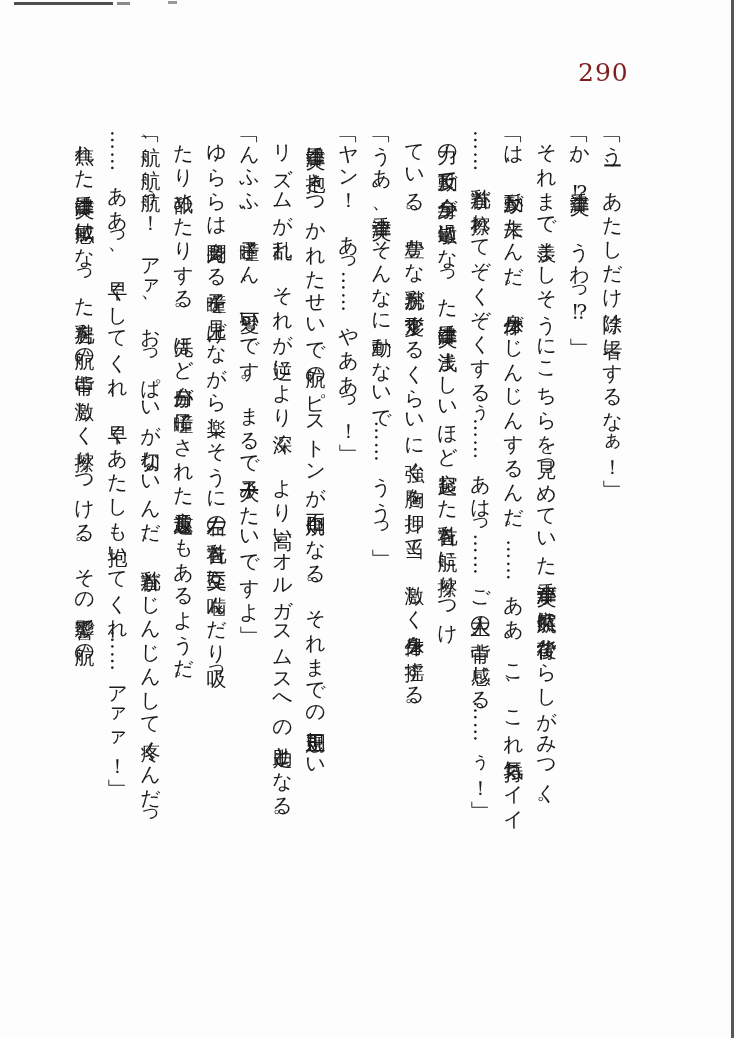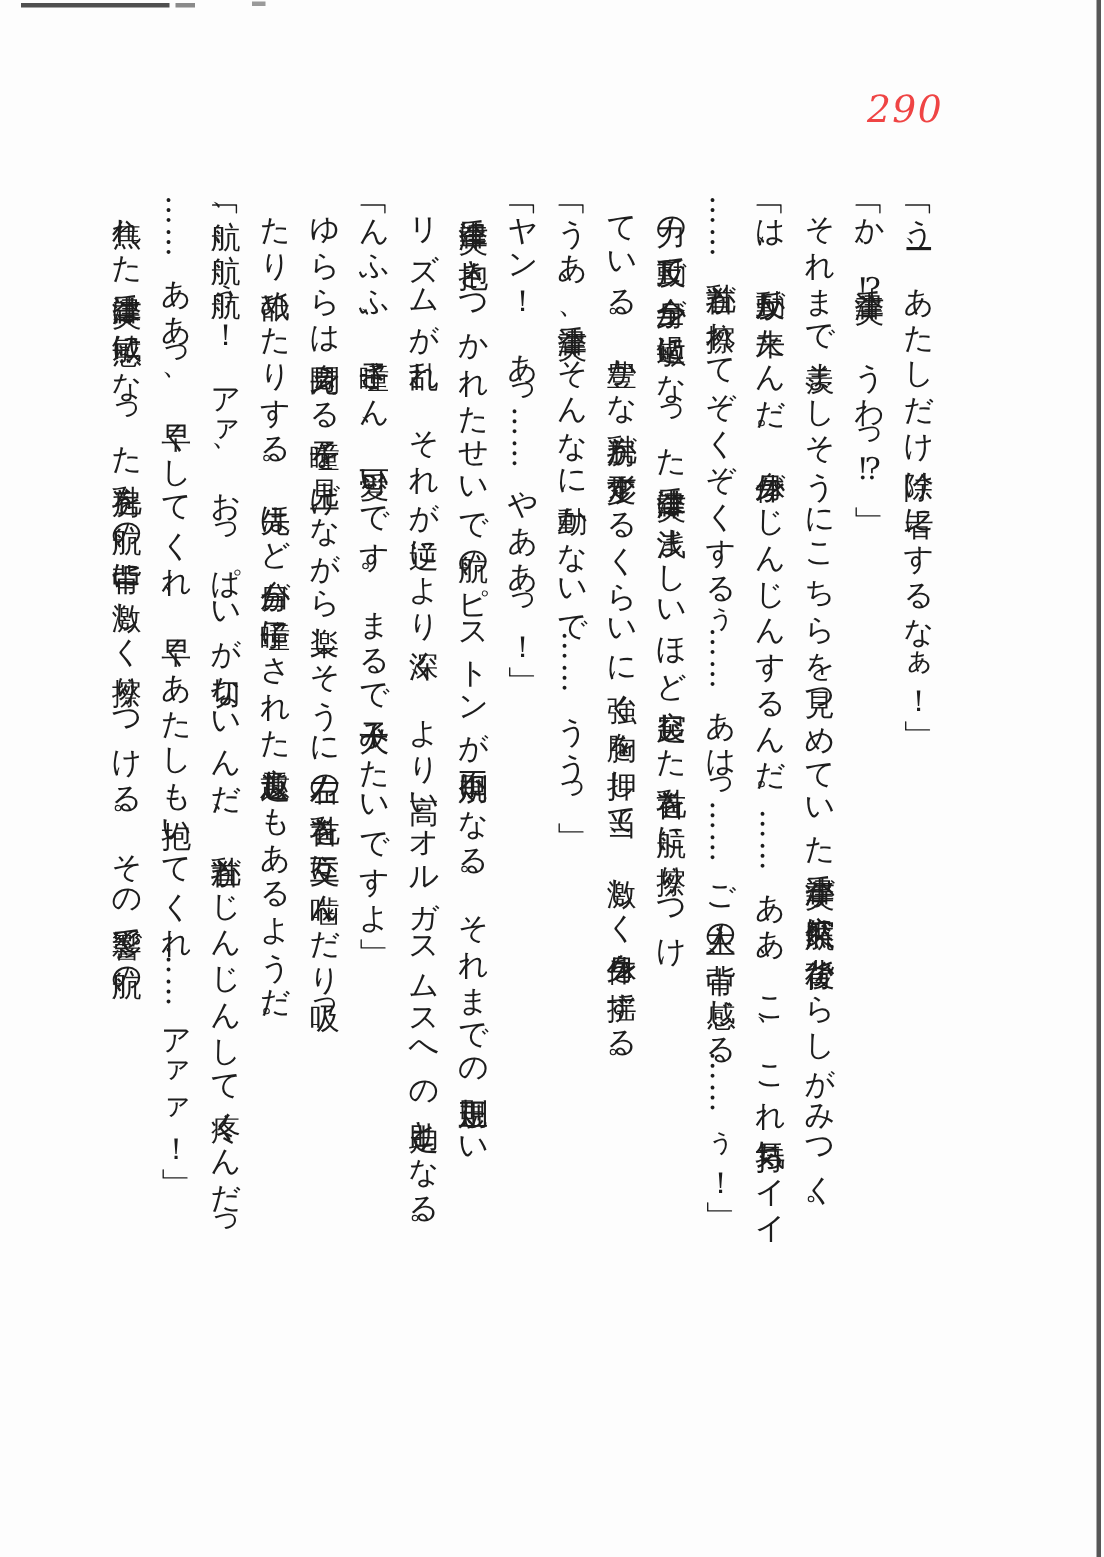--- a/index.html
+++ b/index.html
@@ -37,23 +37,22 @@
   .artifact-right {
     position: absolute;
     top: 0; left: 731px;
     width: 3px; height: 1038px;
     background: #565656;
   }
   .page-number {
     position: absolute;
     top: 58px; left: 578px;
     font-size: 25px;
-    font-style: italic;
     letter-spacing: 1px;
-    color: #ef4444;
+    color: #7f1d1d;
   }
   .text-block {
     position: absolute;
     top: 130px; left: 68px;
     width: 561px; height: 814px;
     writing-mode: vertical-rl;
     text-orientation: mixed;
     font-size: 20px;
     line-height: 33px;
     letter-spacing: 1.3px;

